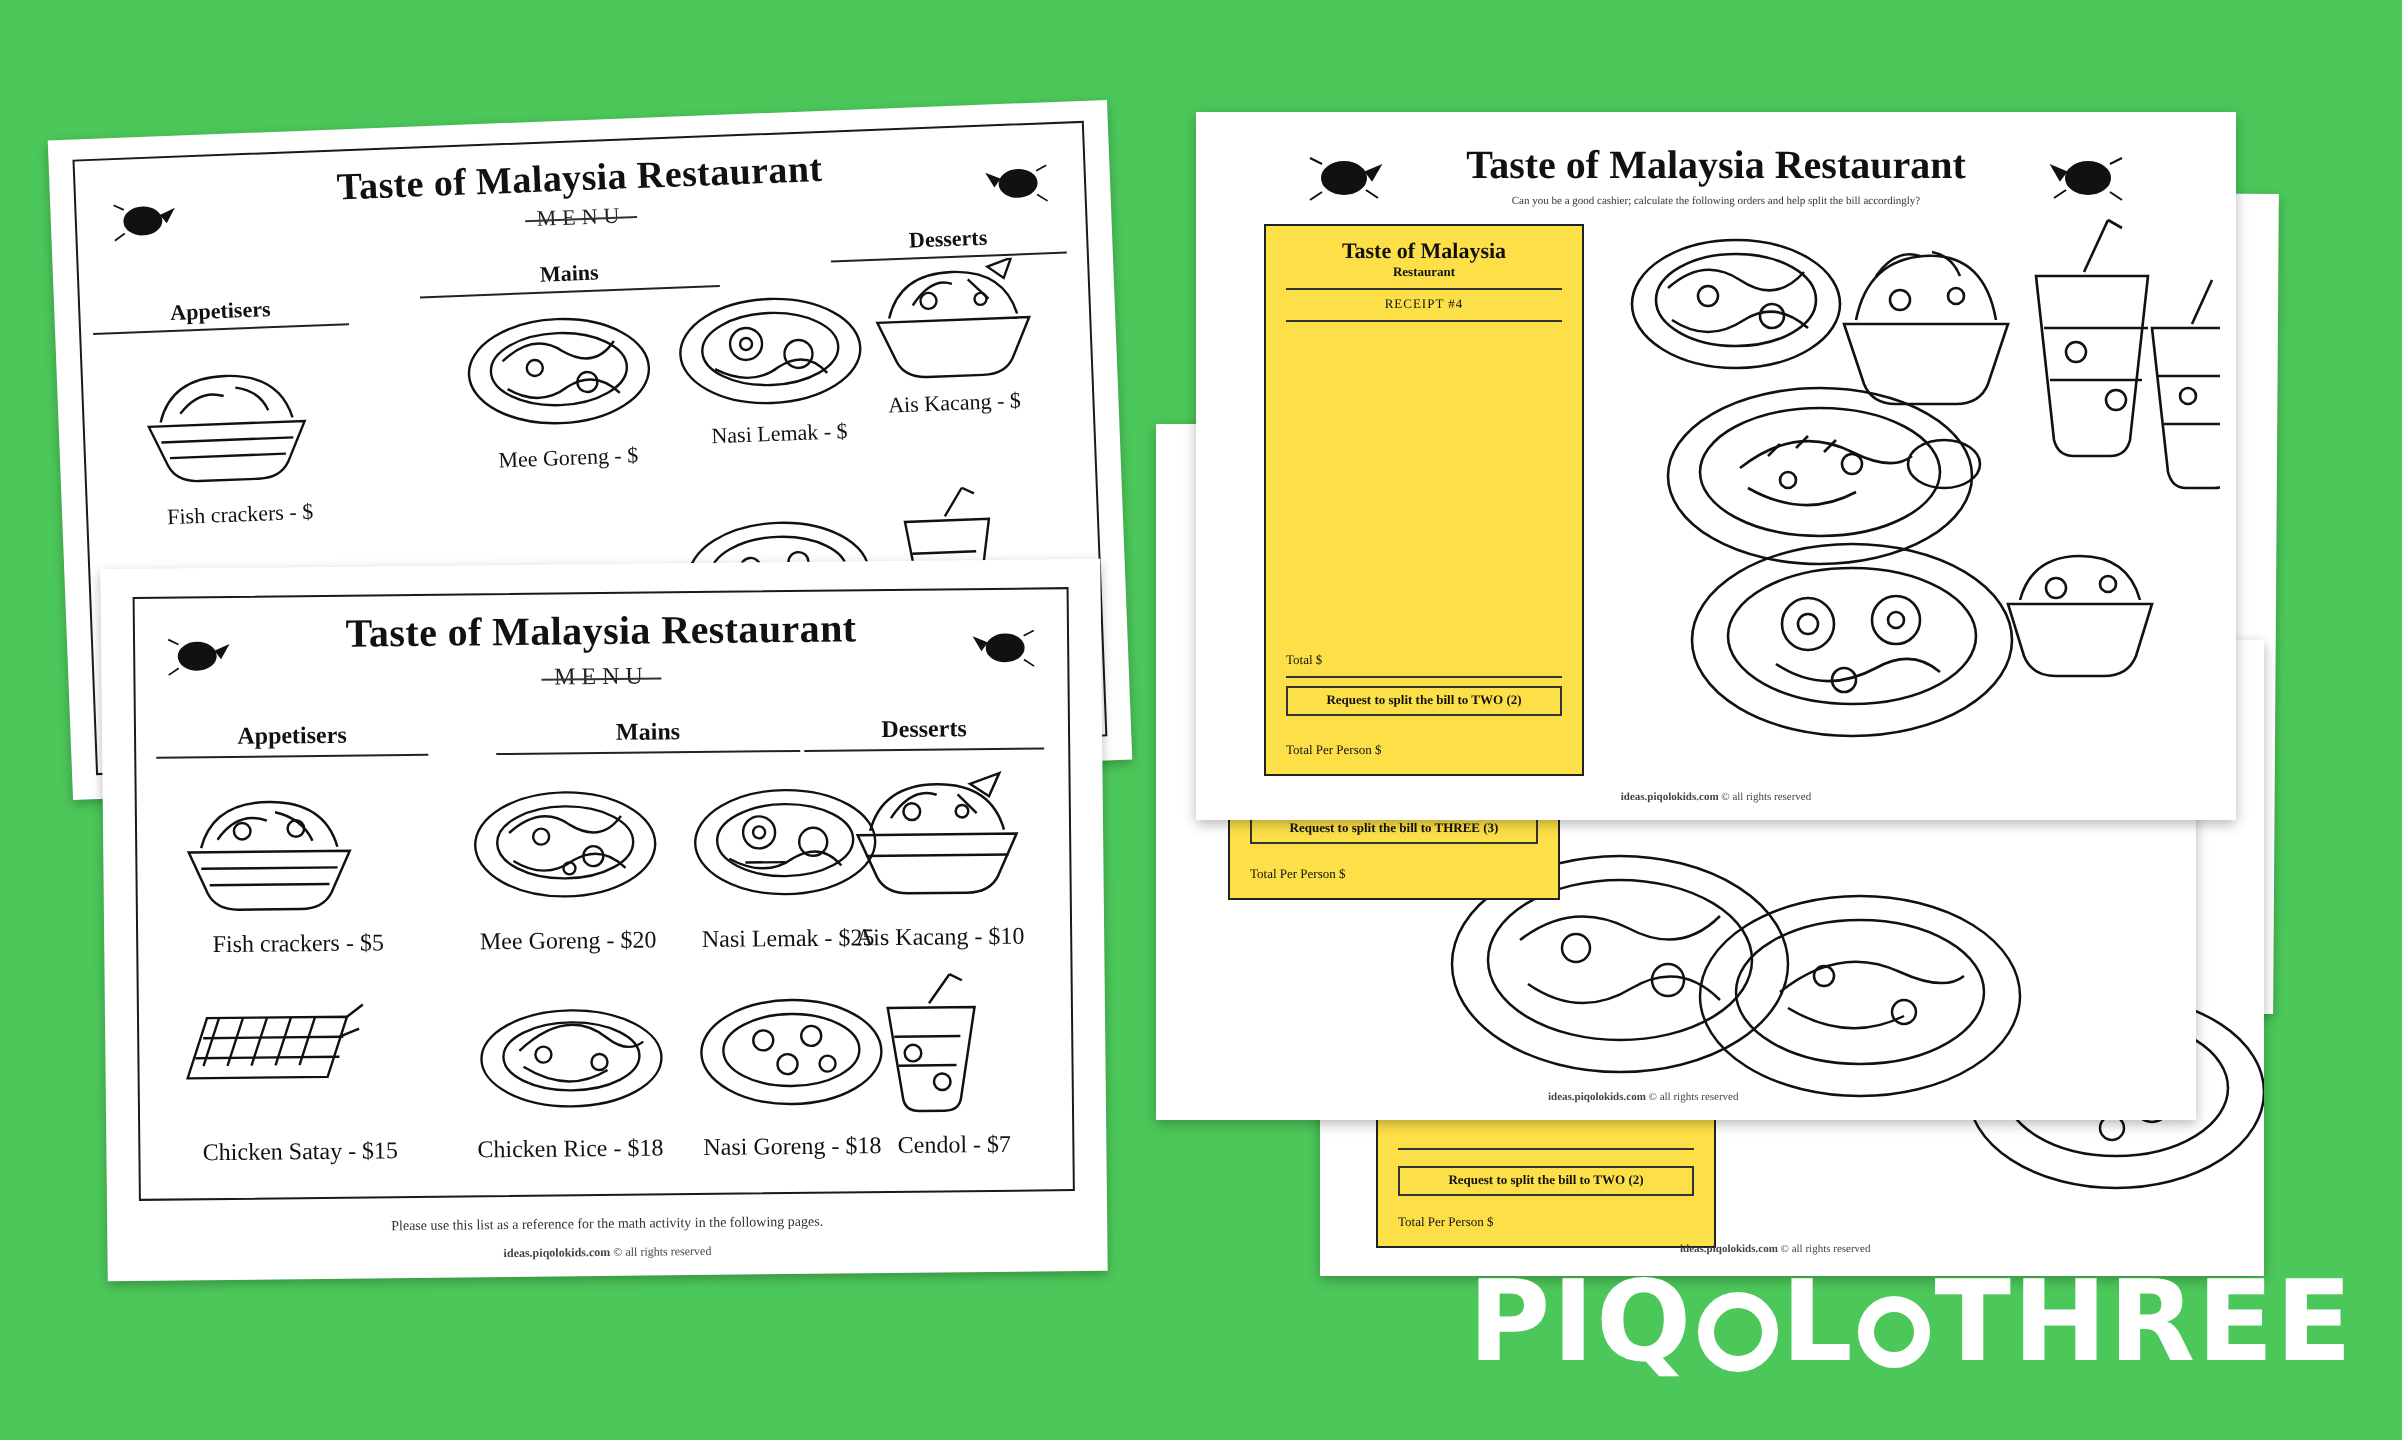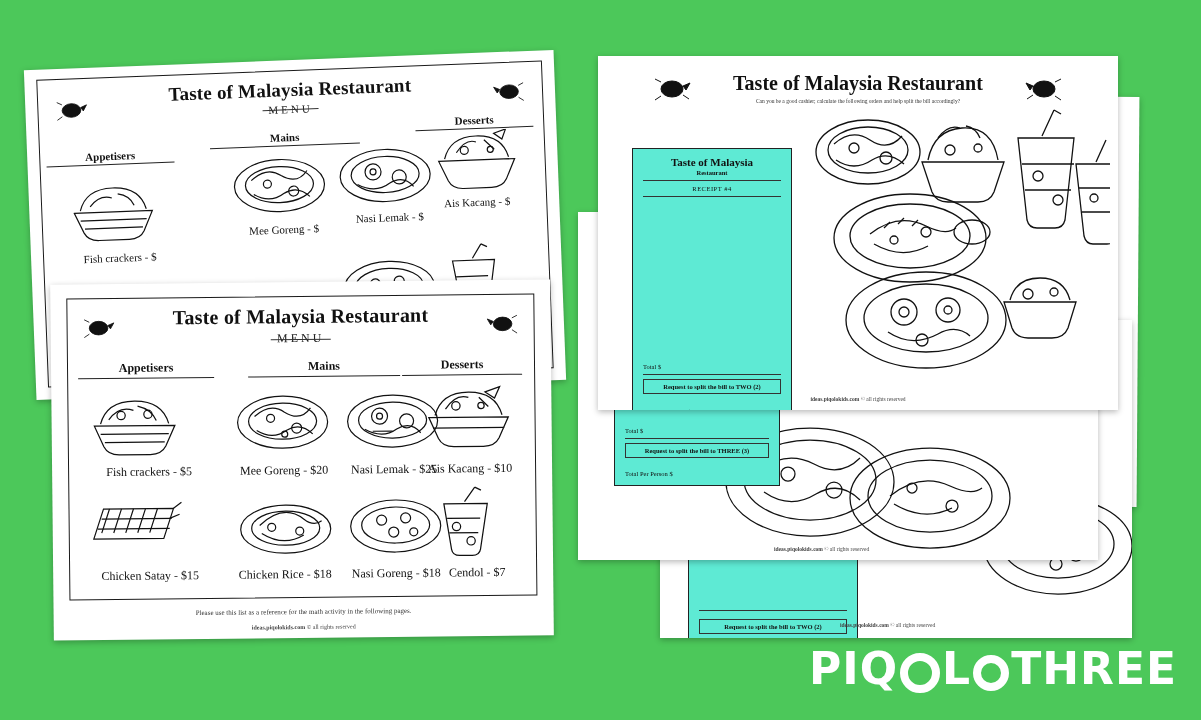--- a/index.html
+++ b/index.html
@@ -50,23 +50,22 @@
   .item-label { text-align:center; color:#111; white-space:nowrap; }
   .footnote { text-align:center; color:#333; }
 
   
   .art { display:block; }
 
   
   .receipt {
     position:absolute;
     border:1.2px solid #222;
-    background:#5eead4;
+    background:#fde047;
     padding:8px 10px;
-    margin-top:36px;
   }
   .r-title { text-align:center; font-weight:bold; color:#111; line-height:1.05; }
   .r-sub { text-align:center; color:#111; }
   .r-num { text-align:center; color:#111; letter-spacing:.5px; }
   .r-rule { border-top:1px solid #333; margin:4px 0; }
   .r-body { flex:1; }
   .r-total { color:#111; }
   .r-box {
     border:1px solid #333; text-align:center; color:#111;
     padding:3px 2px; font-weight:bold;
@@ -75,21 +74,21 @@
   .ws-title { text-align:center; font-weight:bold; color:#111; }
   .ws-instr { text-align:center; color:#333; }
   .brandline { text-align:center; color:#444; }
 
   .stamp { position:absolute; }
 
   
   .wordmark {
     position:absolute; right:24px; bottom:26px;
     color:#fff; font-family:"DejaVu Sans", sans-serif;
-    font-weight:bold; font-size:44px; letter-spacing:1px;
+    font-weight:bold; font-size:56px; letter-spacing:1px;
     display:flex; align-items:center;
   }
   .wordmark .o-ring {
     display:inline-block; width:40px; height:40px; border:8px solid #fff;
     border-radius:50%; margin:0 2px; position:relative; top:4px;
   }
   .wordmark .o-ring.small { width:36px; height:36px; border-width:8px; }
 </style>
 </head>
 <body>

